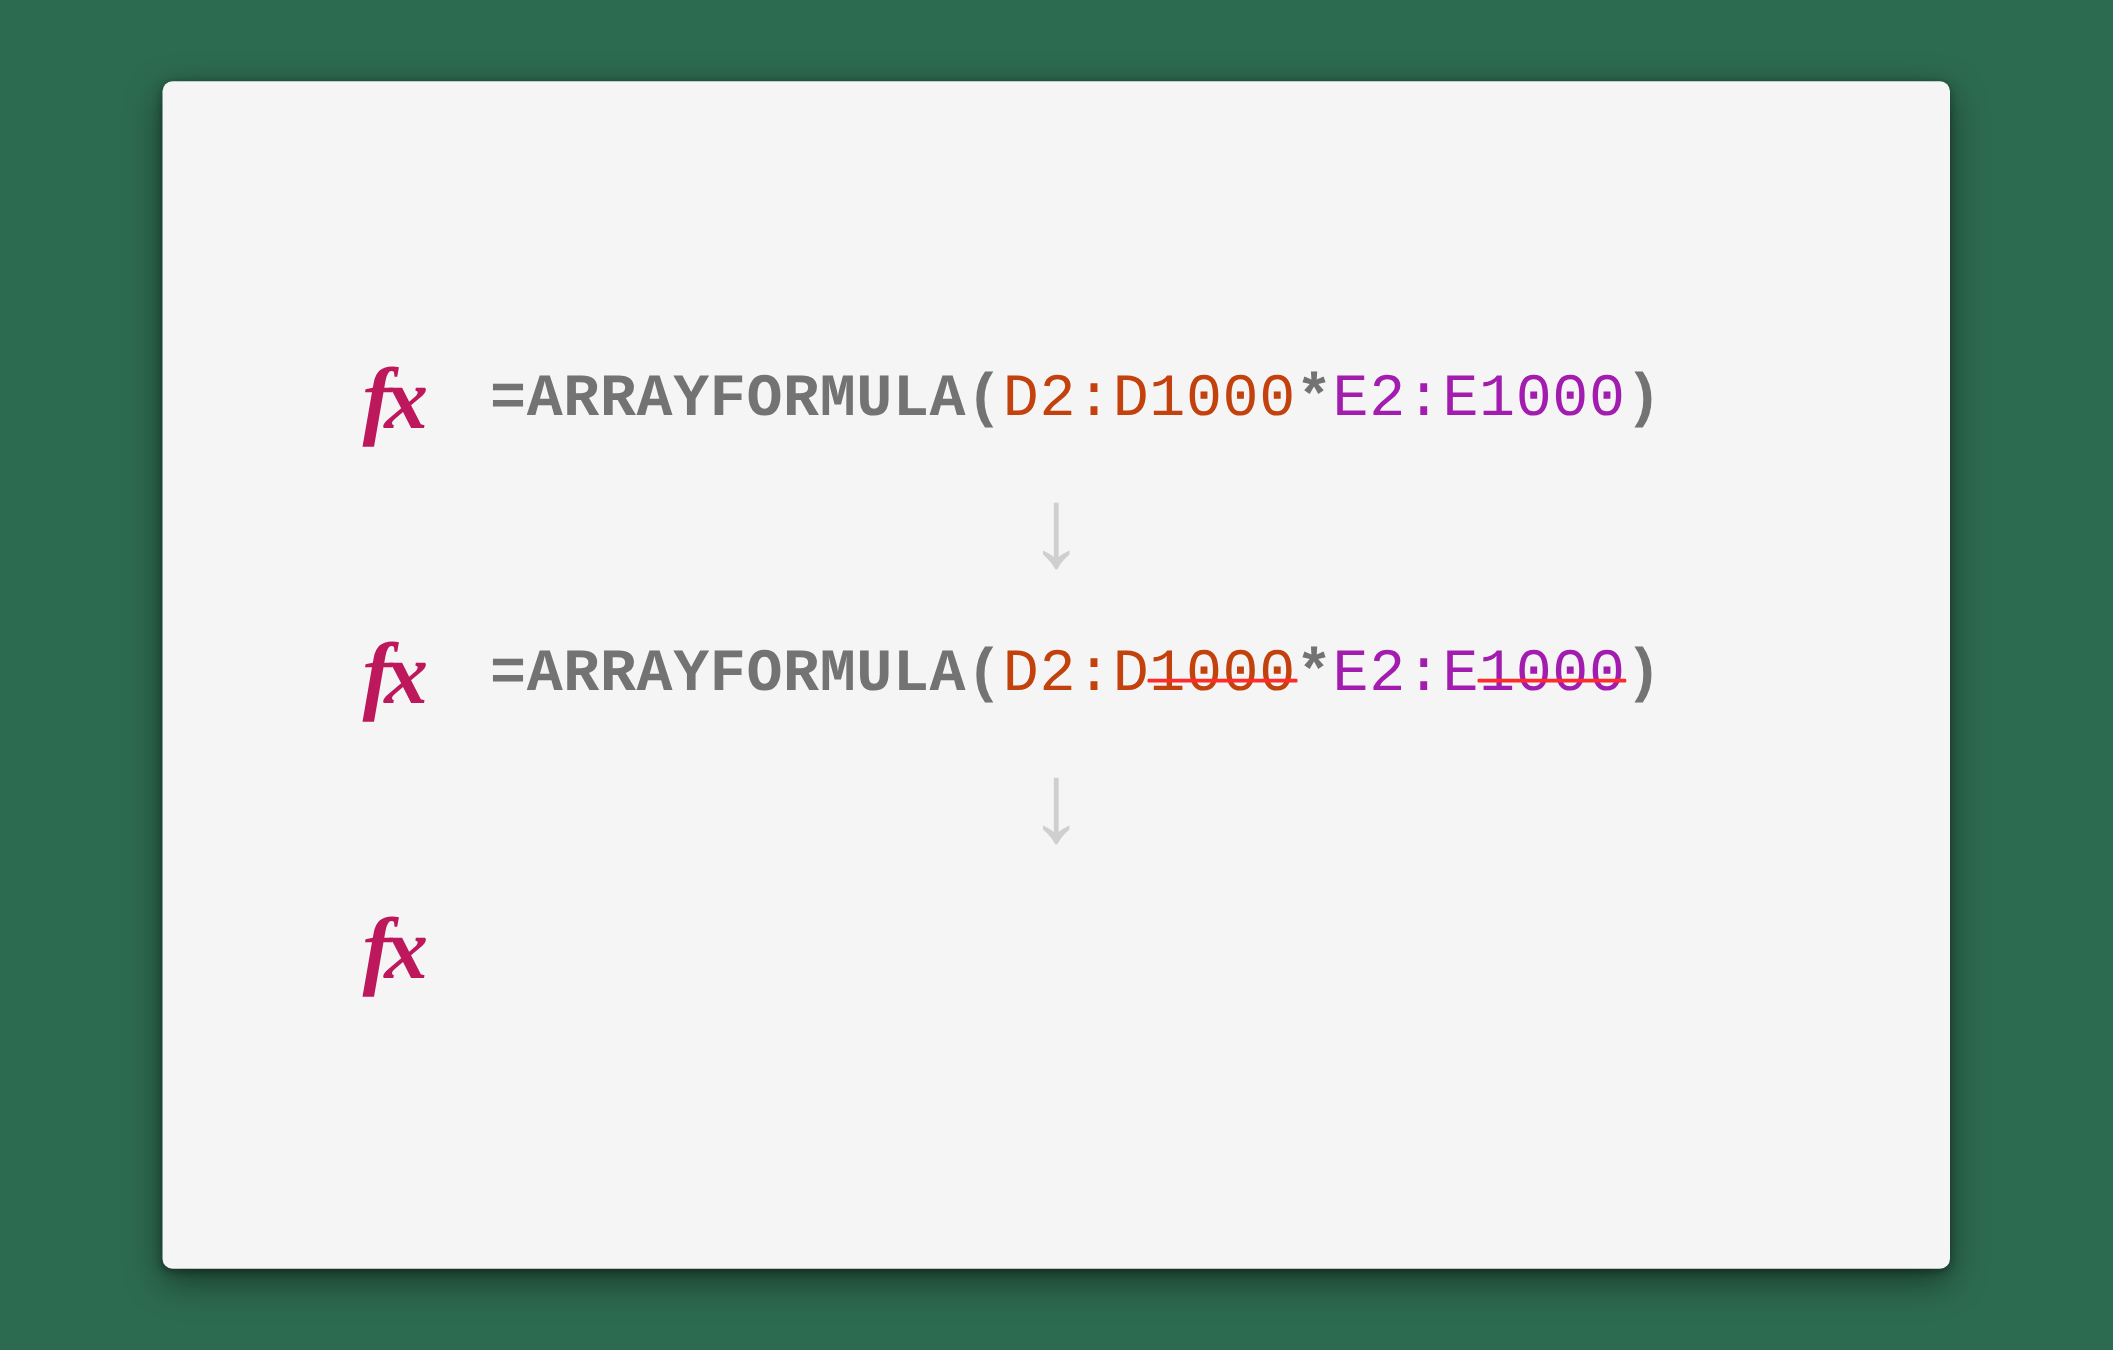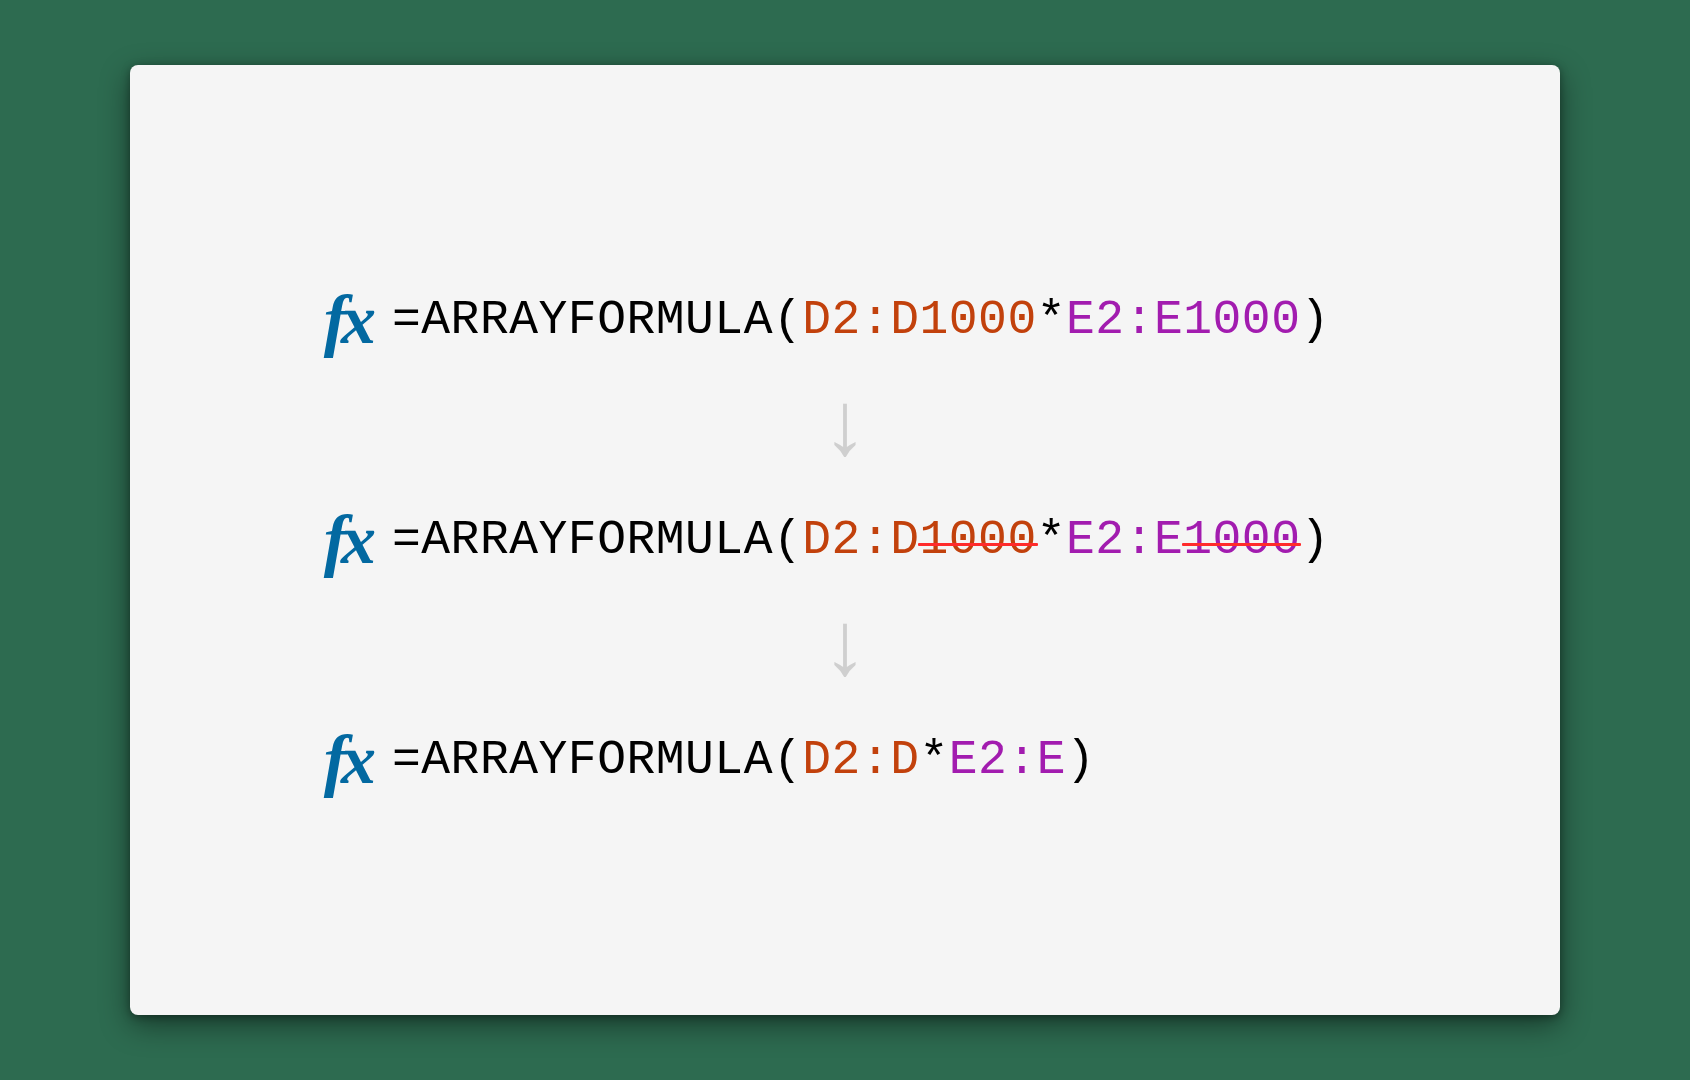--- a/index.html
+++ b/index.html
@@ -31,37 +31,37 @@
       gap: 22px;
       width: 100%;
       justify-content: flex-start;
       padding-left: 100px;
     }
     .fx-icon {
       font-family: Georgia, 'Times New Roman', serif;
       font-style: italic;
       font-weight: 600;
       font-size: 70px;
-      color: #0369a1;
+      color: #be185d;
       line-height: 1;
       flex: 0 0 auto;
       letter-spacing: -6px;
       width: 80px;
-      text-align: right;
+      text-align: left;
     }
     .formula-text {
       font-size: 48px;
       font-weight: 500;
       color: #1a1a1a;
       letter-spacing: 0.5px;
       white-space: nowrap;
     }
     .tok-pink { color: #c2410c; }
     .tok-blue { color: #a21caf; }
-    .tok-black { color: #000000; }
+    .tok-black { color: #737373; font-weight: bold; }
     .strike {
       position: relative;
       display: inline-block;
     }
     .strike::after {
       content: '';
       position: absolute;
       left: -1px;
       right: -1px;
       top: 55%;
@@ -93,16 +93,15 @@
 
   <div class="formula-row">
     <span class="fx-icon">fx</span>
     <span class="formula-text"><span class="tok-black">=ARRAYFORMULA(</span><span class="tok-pink">D2:D</span><span class="tok-pink strike">1000</span><span class="tok-black">*</span><span class="tok-blue">E2:E</span><span class="tok-blue strike">1000</span><span class="tok-black">)</span></span>
   </div>
 
   <div class="arrow">↓</div>
 
   <div class="formula-row">
     <span class="fx-icon">fx</span>
-    <span class="formula-text"><span class="tok-black">=ARRAYFORMULA(</span><span class="tok-pink">D2:D</span><span class="tok-black">*</span><span class="tok-blue">E2:E</span><span class="tok-black">)</span></span>
   </div>
 
 </div>
 
 </body></html>

